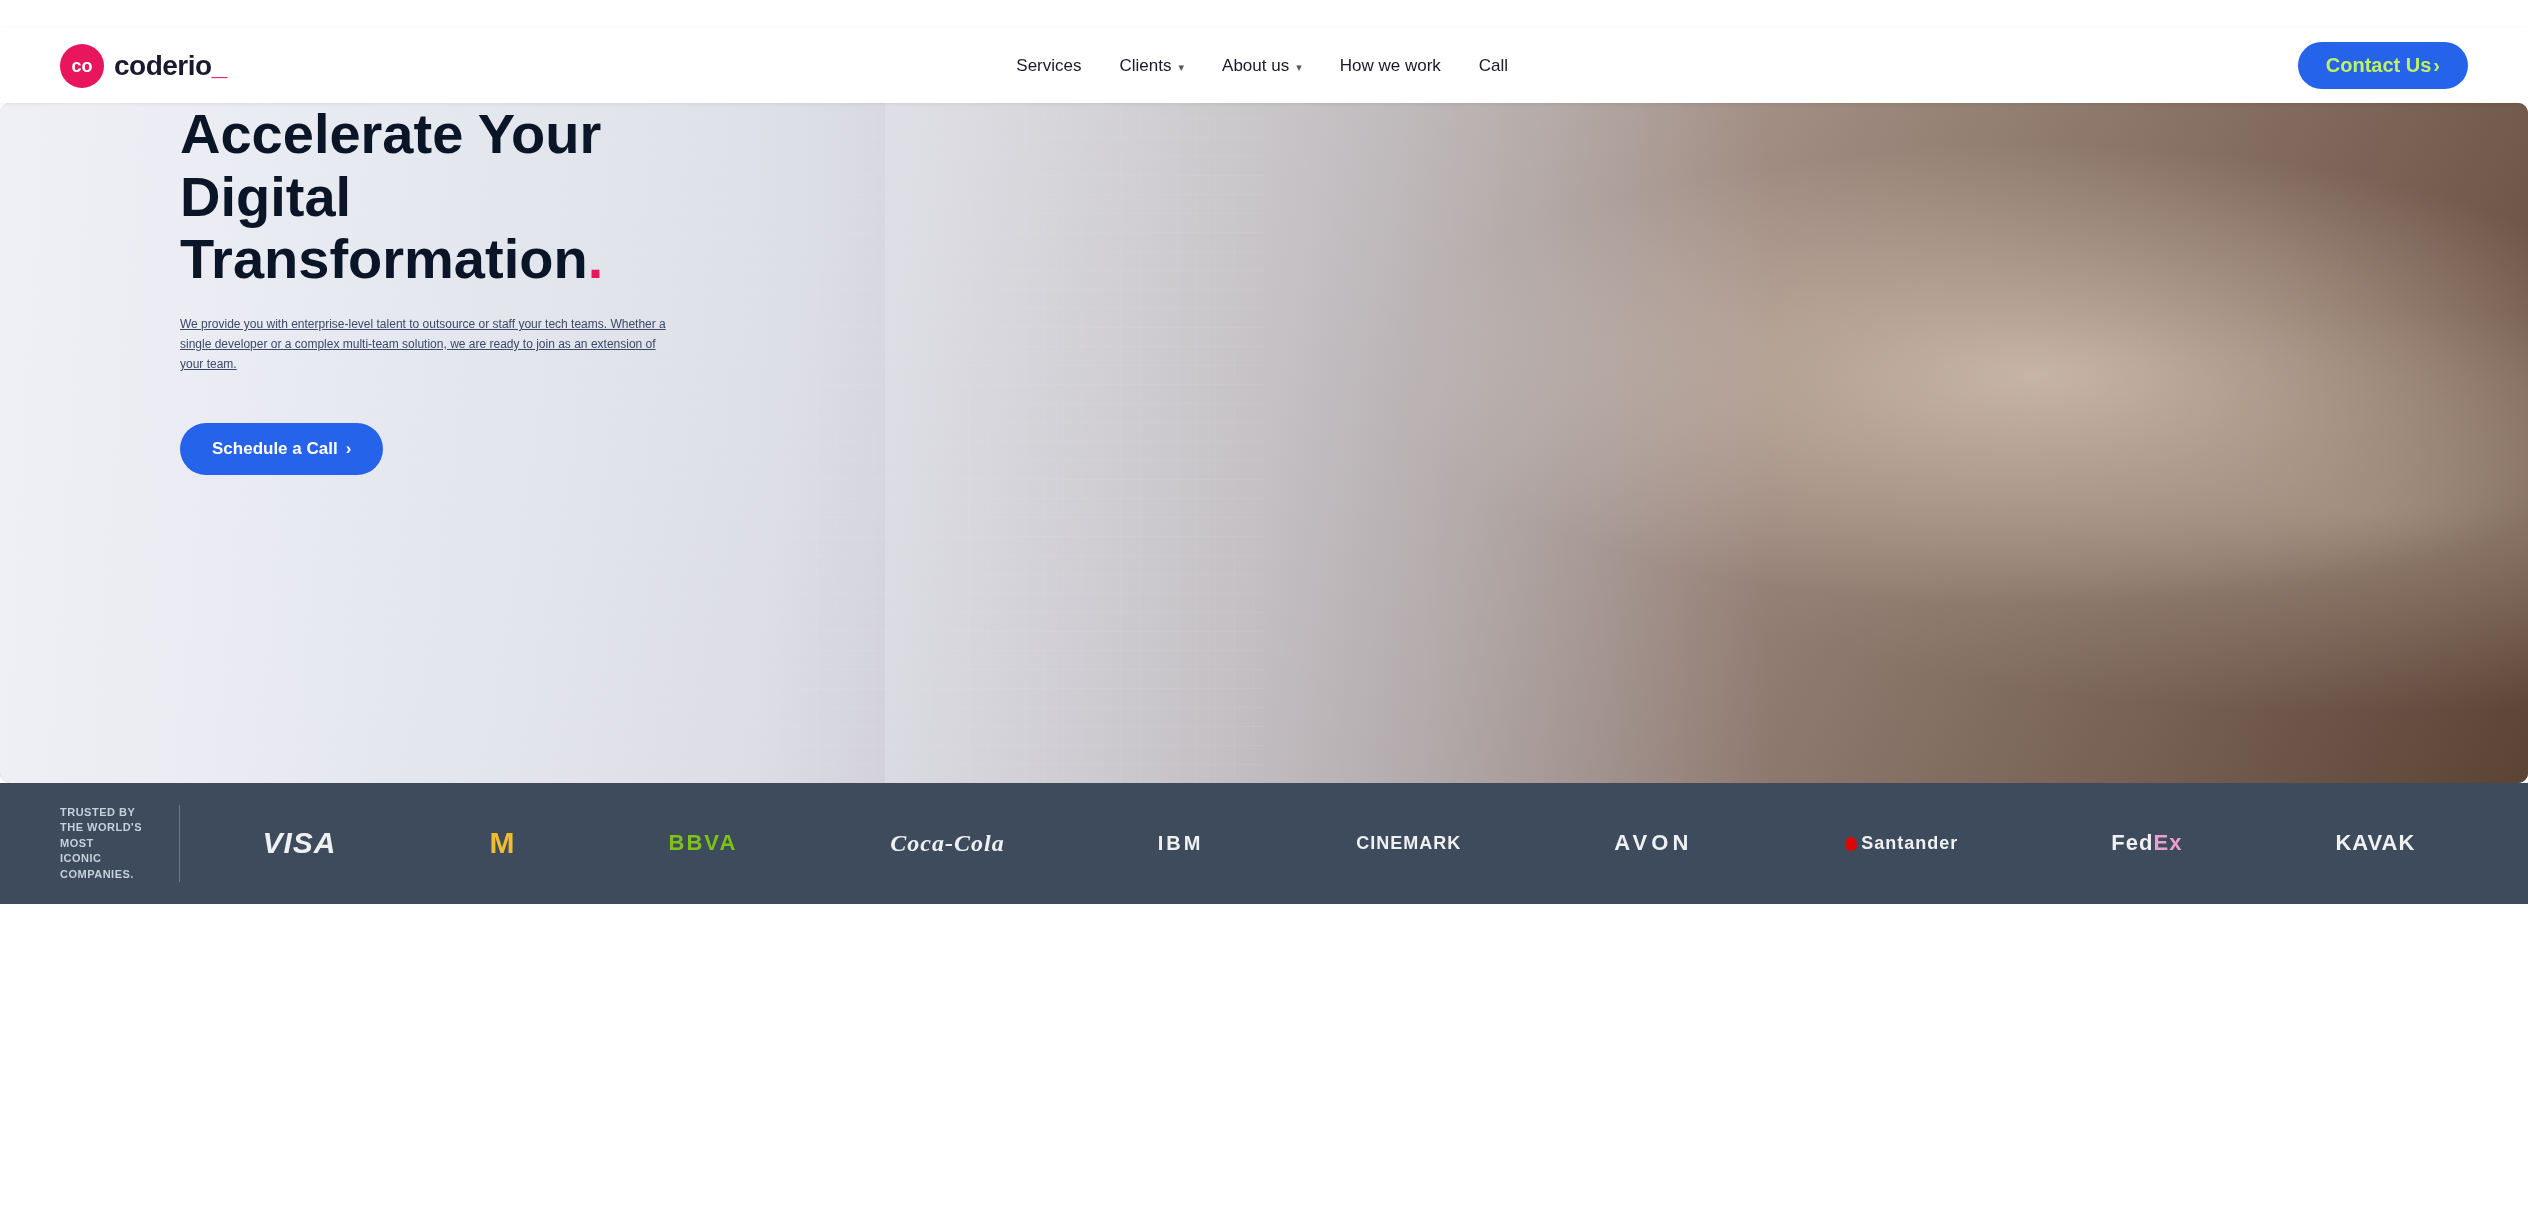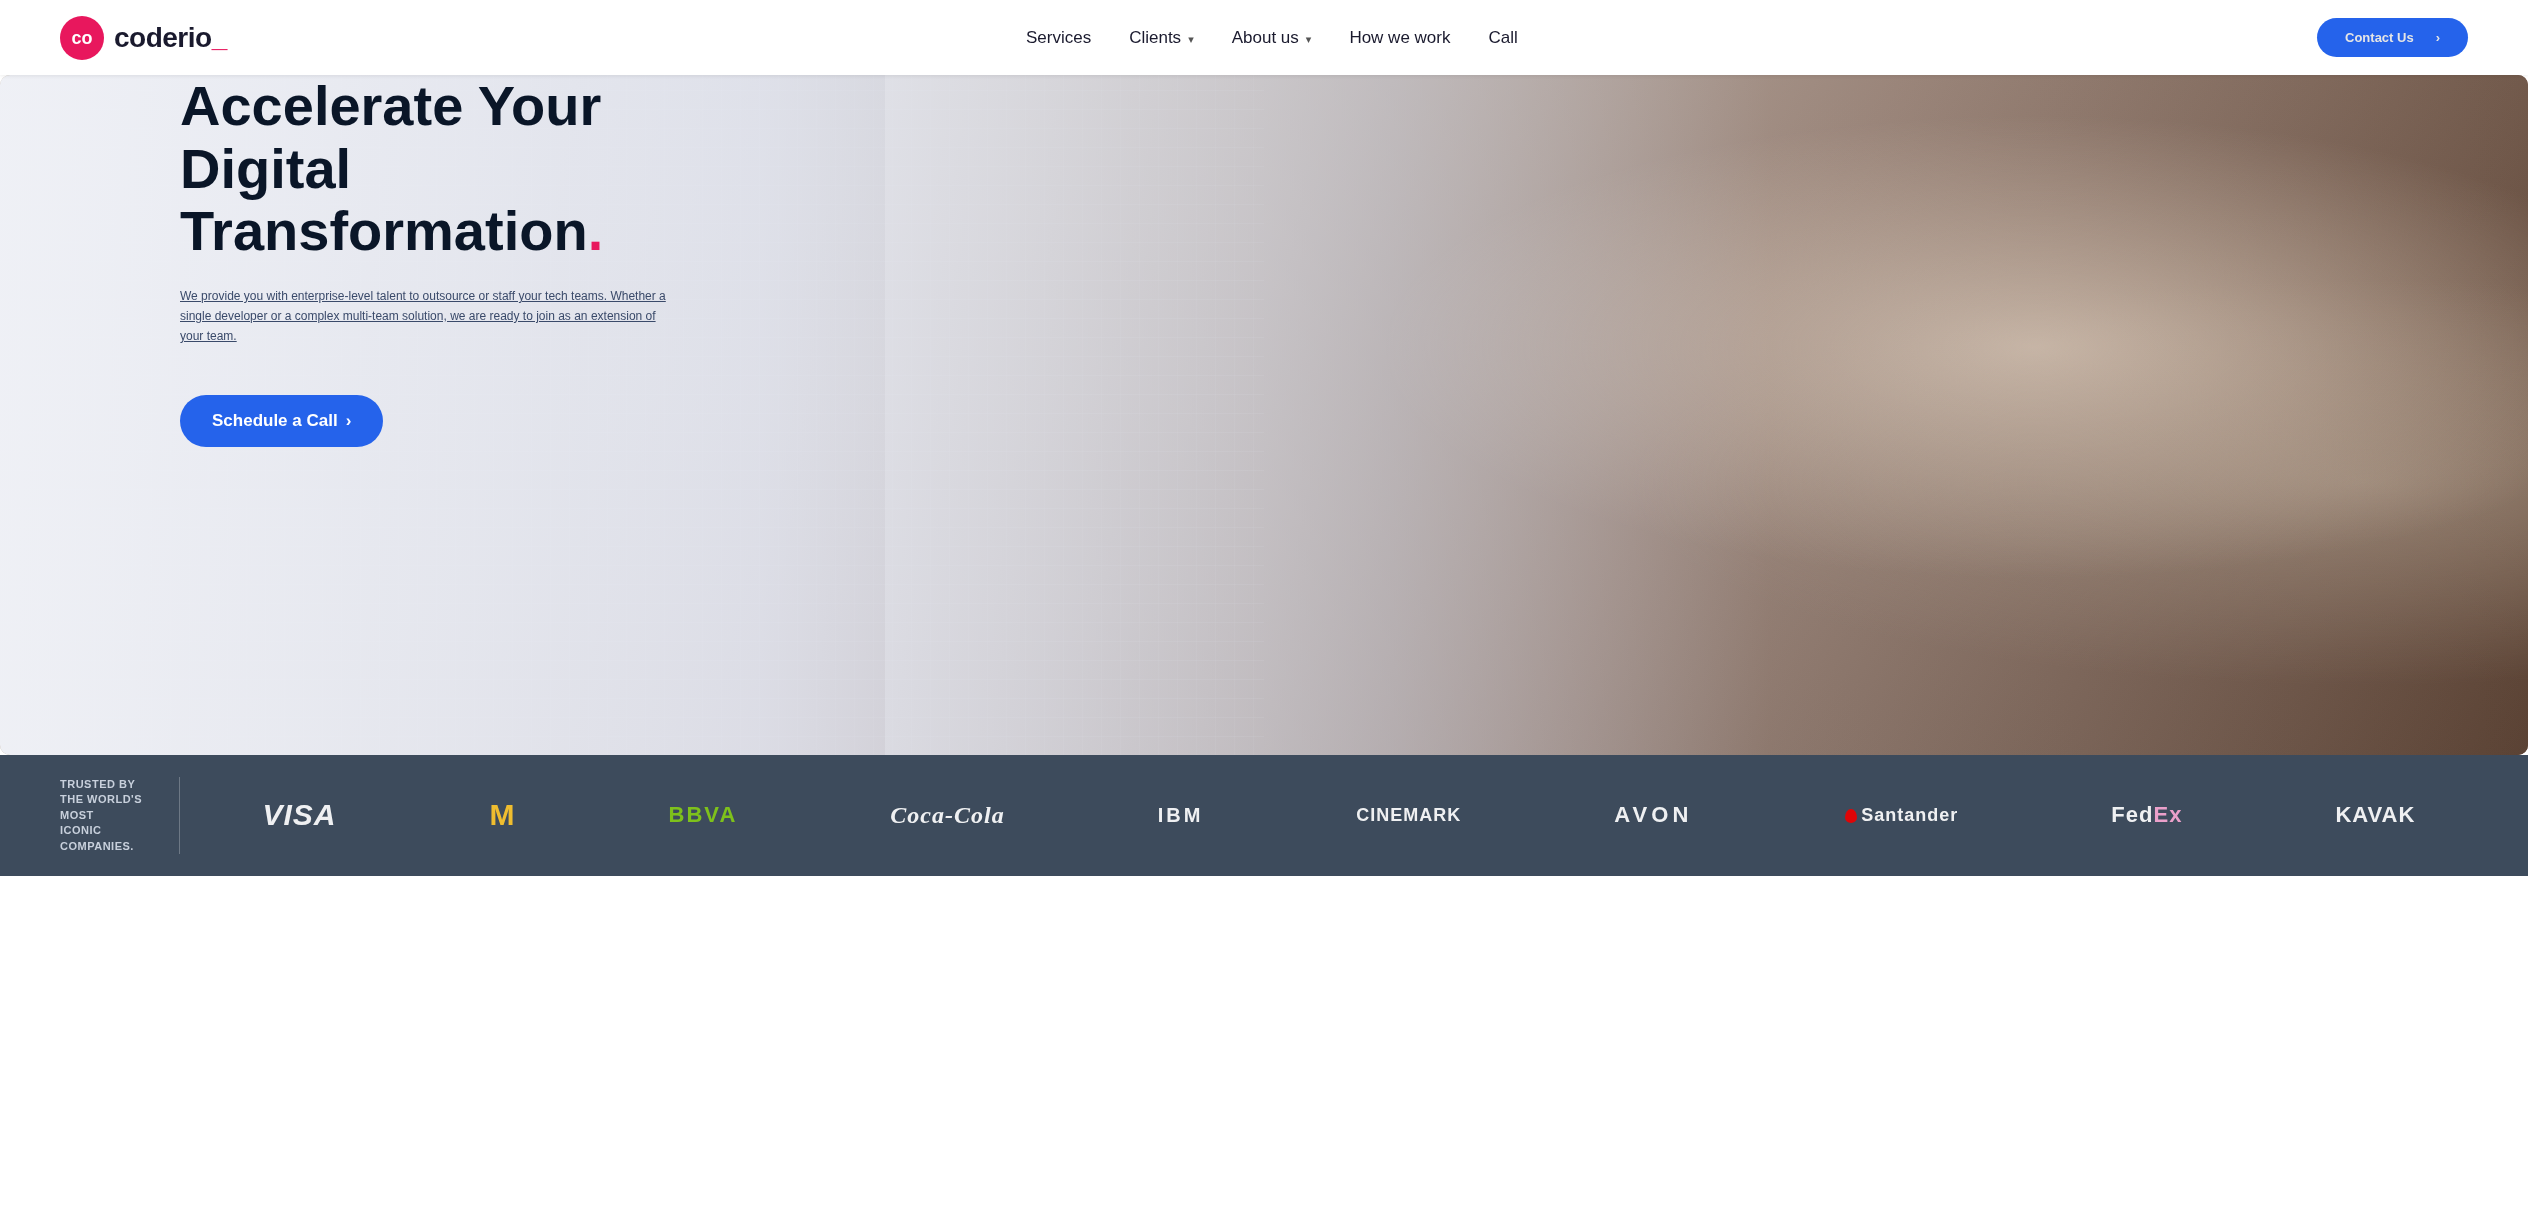--- a/index.html
+++ b/index.html
@@ -9,20 +9,21 @@
     .navbar {
       position: relative;
       z-index: 10;
       background: #fff;
       display: flex;
       align-items: center;
       justify-content: space-between;
       padding: 0 60px;
       height: 75px;
       box-shadow: 0 1px 4px rgba(0,0,0,0.08);
+      margin-top: 28px;
     }
     .logo-area {
       display: flex;
       align-items: center;
       gap: 10px;
     }
     .logo-icon {
       width: 44px;
       height: 44px;
     }
@@ -47,30 +48,30 @@
       font-size: 17px;
       font-weight: 500;
     }
     .nav-links li a .chevron {
       font-size: 11px;
       margin-left: 4px;
       color: #555;
     }
     .contact-btn {
       background: #2563eb;
-      color: #e5e5e5;
+      color: #bef264;
       border: none;
       border-radius: 50px;
       padding: 12px 28px;
-      font-size: 13px;
+      font-size: 20px;
       font-weight: 600;
       cursor: pointer;
       display: flex;
       align-items: center;
-      gap: 22px;
+      gap: 2px;
     }
 
     
     .hero {
       position: relative;
       width: 100%;
       height: 680px;
       overflow: hidden;
       display: flex;
       border-radius: 10px;

